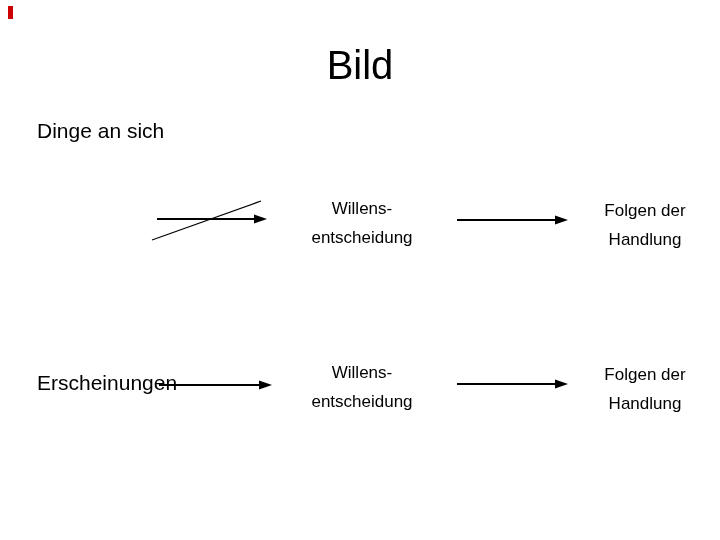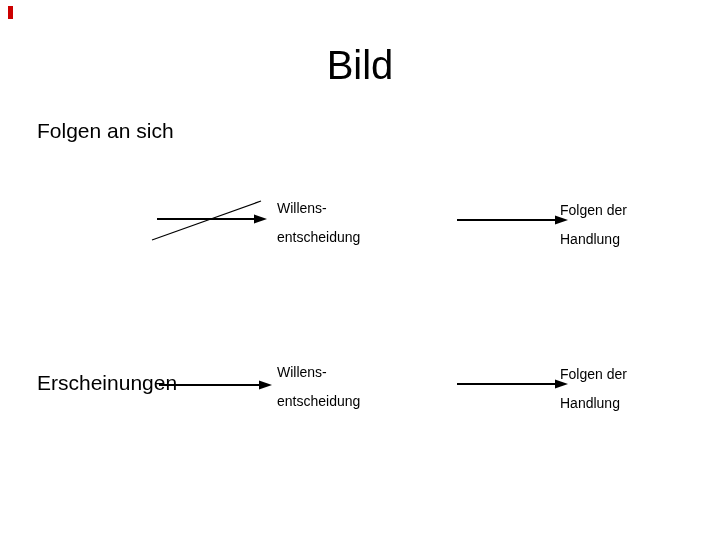--- a/index.html
+++ b/index.html
@@ -42,21 +42,22 @@
     font-size: 21px;
     line-height: 25px;
     white-space: nowrap;
   }
   .label-dinge { left: 37px; top: 118px; }
   .label-ersch { left: 37px; top: 322px; margin-top: 48px; }
   .label-neig  { left: 30px; top: 373px; }
   .node {
     position: absolute;
     width: 170px;
-    font-size: 14px;
+    text-align: center;
+    font-size: 17px;
     line-height: 29px;
     white-space: nowrap;
   }
   .node-r1-mid   { left: 277px; top: 194px; }
   .node-r1-right { left: 560px; top: 196px; }
   .node-r2-mid   { left: 277px; top: 358px; }
   .node-r2-right { left: 560px; top: 360px; }
   svg.arrows {
     position: absolute;
     left: 0;
@@ -69,21 +70,21 @@
 </head>
 <body>
 
 <div class="slide">
 
   <div class="corner-mark top"></div>
   <div class="corner-mark bottom"></div>
 
   <h1 class="title">Bild</h1>
 
-  <div class="label label-dinge">Folgen an sich</div>
+  <div class="label label-dinge">Dinge an sich</div>
   <div class="label label-ersch">Erscheinungen</div>
 
   <div class="node node-r1-mid">
     <div>Willens-</div>
     <div>entscheidung</div>
   </div>
 
   <div class="node node-r1-right">
     <div>Folgen der</div>
     <div>Handlung</div>

